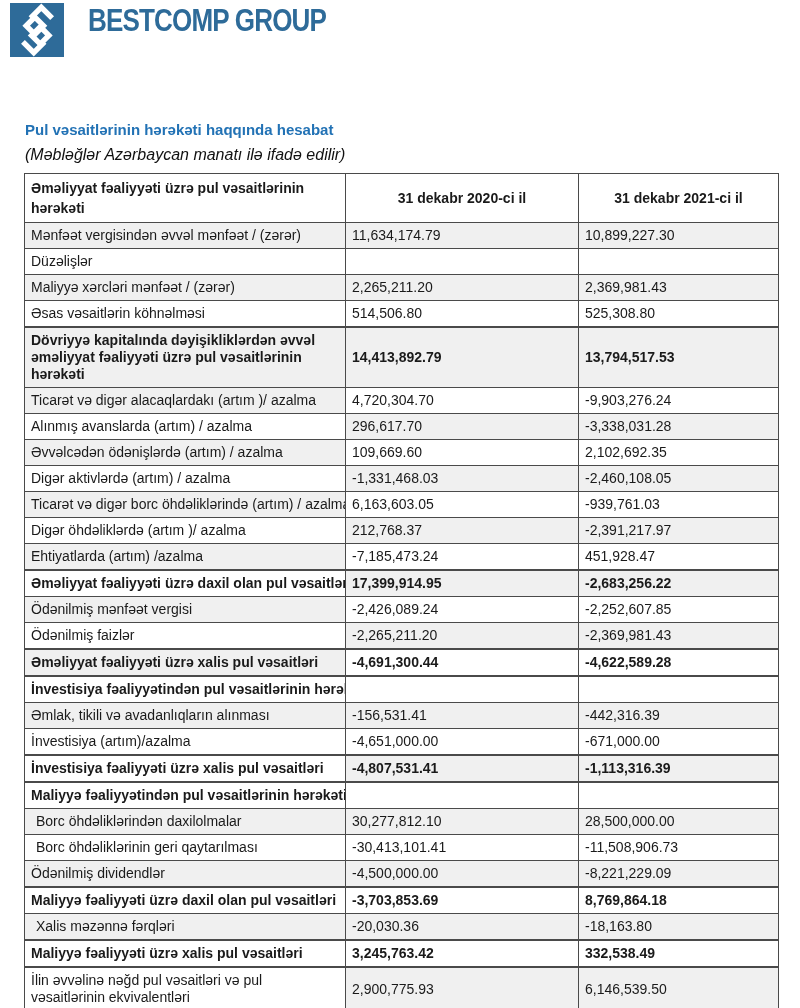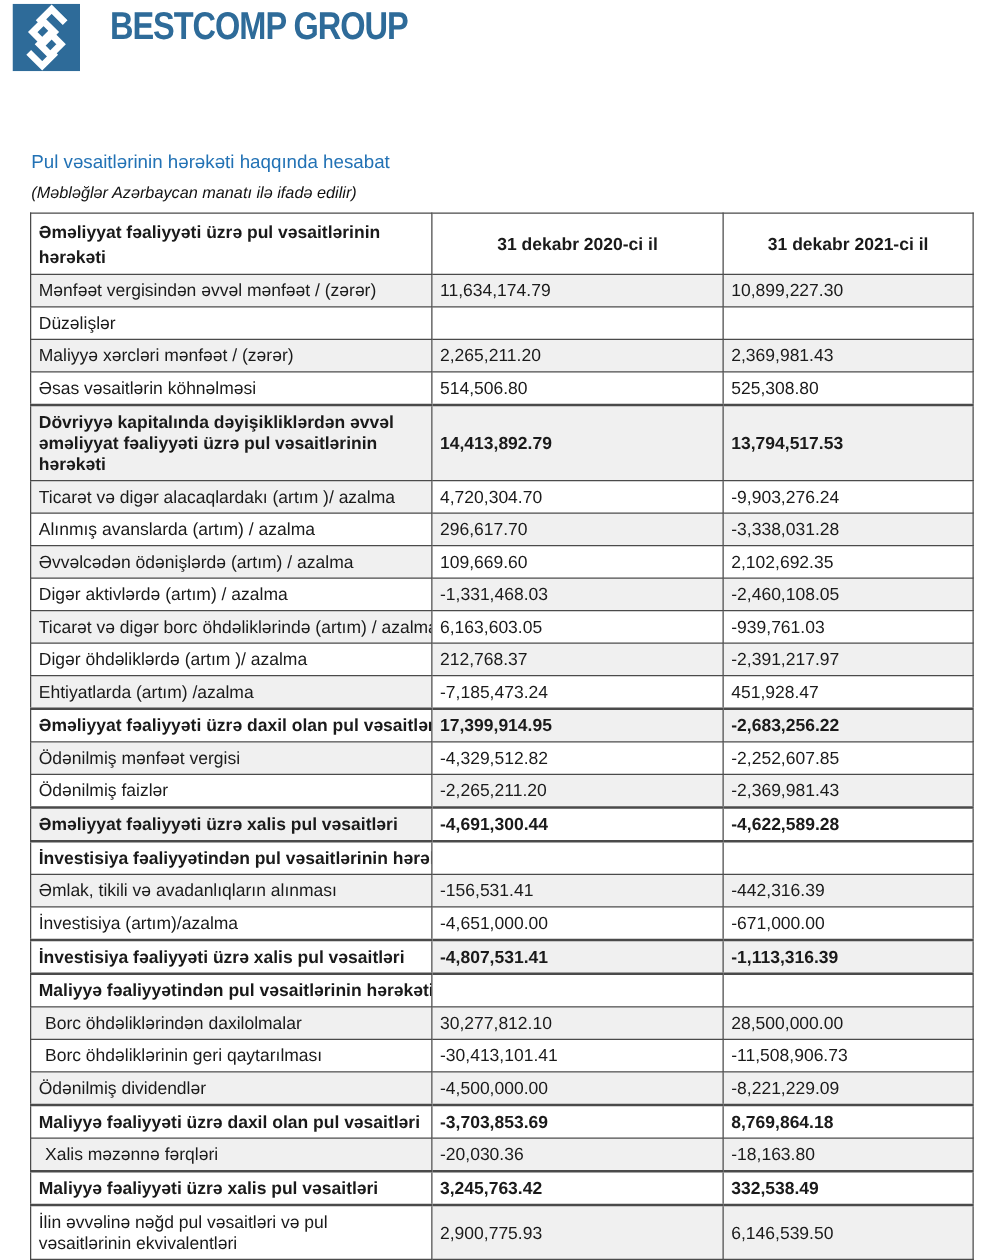--- a/index.html
+++ b/index.html
@@ -20,25 +20,25 @@
   .logo-mark{width:54px;height:54px;flex:0 0 auto;}
   .brand-name{
     margin-left:24px;
     font-size:31px;font-weight:bold;color:var(--brand_blue);
     letter-spacing:-1px;
     transform:scaleX(.84);transform-origin:left center;
     white-space:nowrap;
   }
   .doc-title{
     margin:64px 0 0 25px;
-    font-size:15px;color:var(--title_blue);
+    font-size:15px;color:var(--title_blue);font-weight:bold;
   }
   .doc-subtitle{
     margin:8px 0 0 25px;
-    font-size:13px;font-style:italic;color:#111;
+    font-size:16px;font-style:italic;color:#111;
   }
   table.statement{
     margin:9px 0 0 24px;
     width:754px;table-layout:fixed;
     border-collapse:collapse;
   }
   col.c-label{width:321px;}
   col.c-2020{width:233px;}
   col.c-2021{width:200px;}
   th,td{
@@ -151,21 +151,21 @@
     <td class="val">-7,185,473.24</td>
     <td class="val">451,928.47</td>
   </tr>
       <tr class="bold top2">
     <td class="label nowrap">Əməliyyat fəaliyyəti üzrə daxil olan pul vəsaitləri</td>
     <td class="val g">17,399,914.95</td>
     <td class="val g">-2,683,256.22</td>
   </tr>
       <tr>
     <td class="label g nowrap">Ödənilmiş mənfəət vergisi</td>
-    <td class="val">-4,329,512.82</td>
+    <td class="val">-2,426,089.24</td>
     <td class="val">-2,252,607.85</td>
   </tr>
       <tr>
     <td class="label nowrap">Ödənilmiş faizlər</td>
     <td class="val g">-2,265,211.20</td>
     <td class="val g">-2,369,981.43</td>
   </tr>
       <tr class="bold top2">
     <td class="label g nowrap">Əməliyyat fəaliyyəti üzrə xalis pul vəsaitləri</td>
     <td class="val">-4,691,300.44</td>

